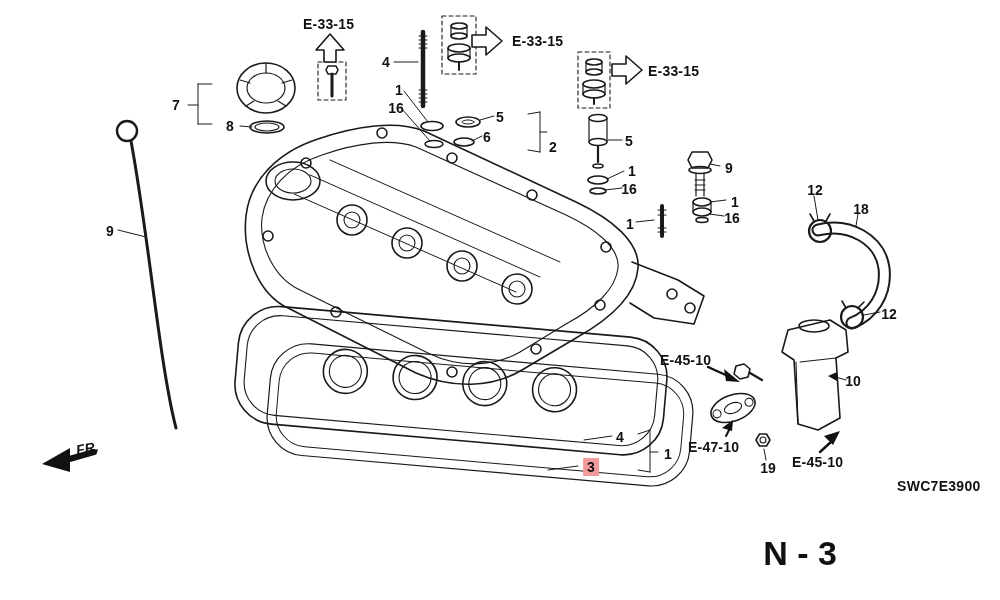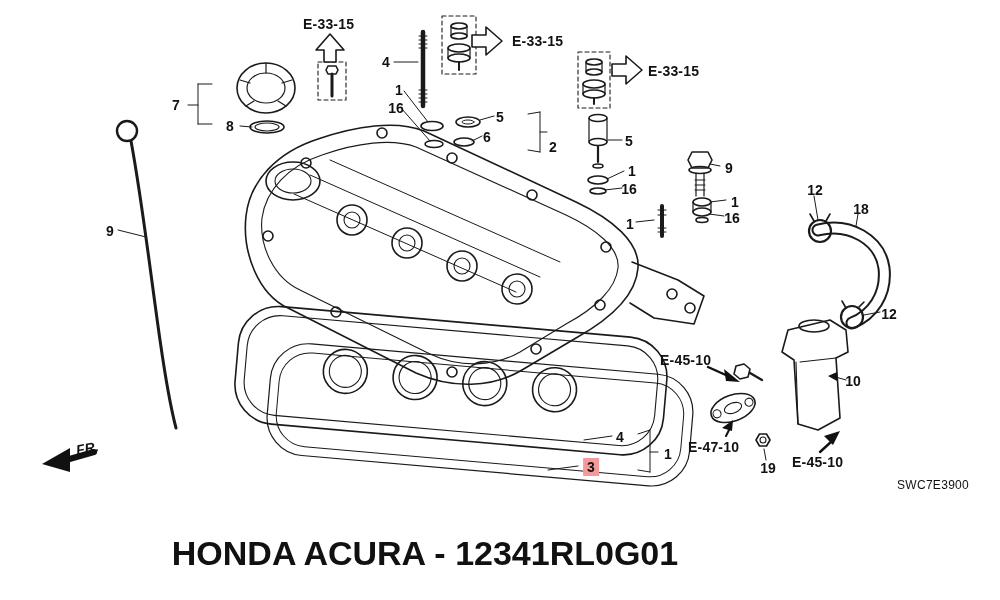--- a/index.html
+++ b/index.html
@@ -15,21 +15,21 @@
   .callout.hl { background:var(--hl,#f59a9a); }
   .ref {
     position:absolute; transform:translateY(-50%);
     font-weight:bold; font-size:14px; letter-spacing:.2px;
     white-space:nowrap; z-index:3; cursor:pointer;
   }
   .fr-label {
     position:absolute; font-weight:bold; font-style:italic; font-size:14px;
     transform:rotate(-10deg); z-index:3;
   }
-  .plate-code { position:absolute; font-size:12px; letter-spacing:.3px; z-index:3; }
+  .plate-code { position:absolute; font-size:14px; letter-spacing:.3px; z-index:3;font-weight:bold; }
   .footer-title, .footer-page {
     position:absolute; transform:translateX(-50%);
     font-weight:bold; font-size:34px; white-space:nowrap; z-index:3;
   }
 </style>
 </head>
 <body>
 
 <div class="stage">
 
@@ -283,15 +283,15 @@
   <div class="ref" style="left:303px;top:24px">E-33-15</div>
   <div class="ref" style="left:512px;top:41px">E-33-15</div>
   <div class="ref" style="left:648px;top:71px">E-33-15</div>
   <div class="ref" style="left:660px;top:360px">E-45-10</div>
   <div class="ref" style="left:688px;top:447px">E-47-10</div>
   <div class="ref" style="left:792px;top:462px">E-45-10</div>
 
   <div class="fr-label" style="left:76px;top:440px">FR.</div>
   <div class="plate-code" style="left:897px;top:478px">SWC7E3900</div>
 
-  <div class="footer-title" style="left:425px;top:534px">HONDA ACURA - 12341RL0G01</div>
+  <div class="footer-page" style="left:800px;top:534px">N - 3</div>
 
 </div>
 
 </body></html>

